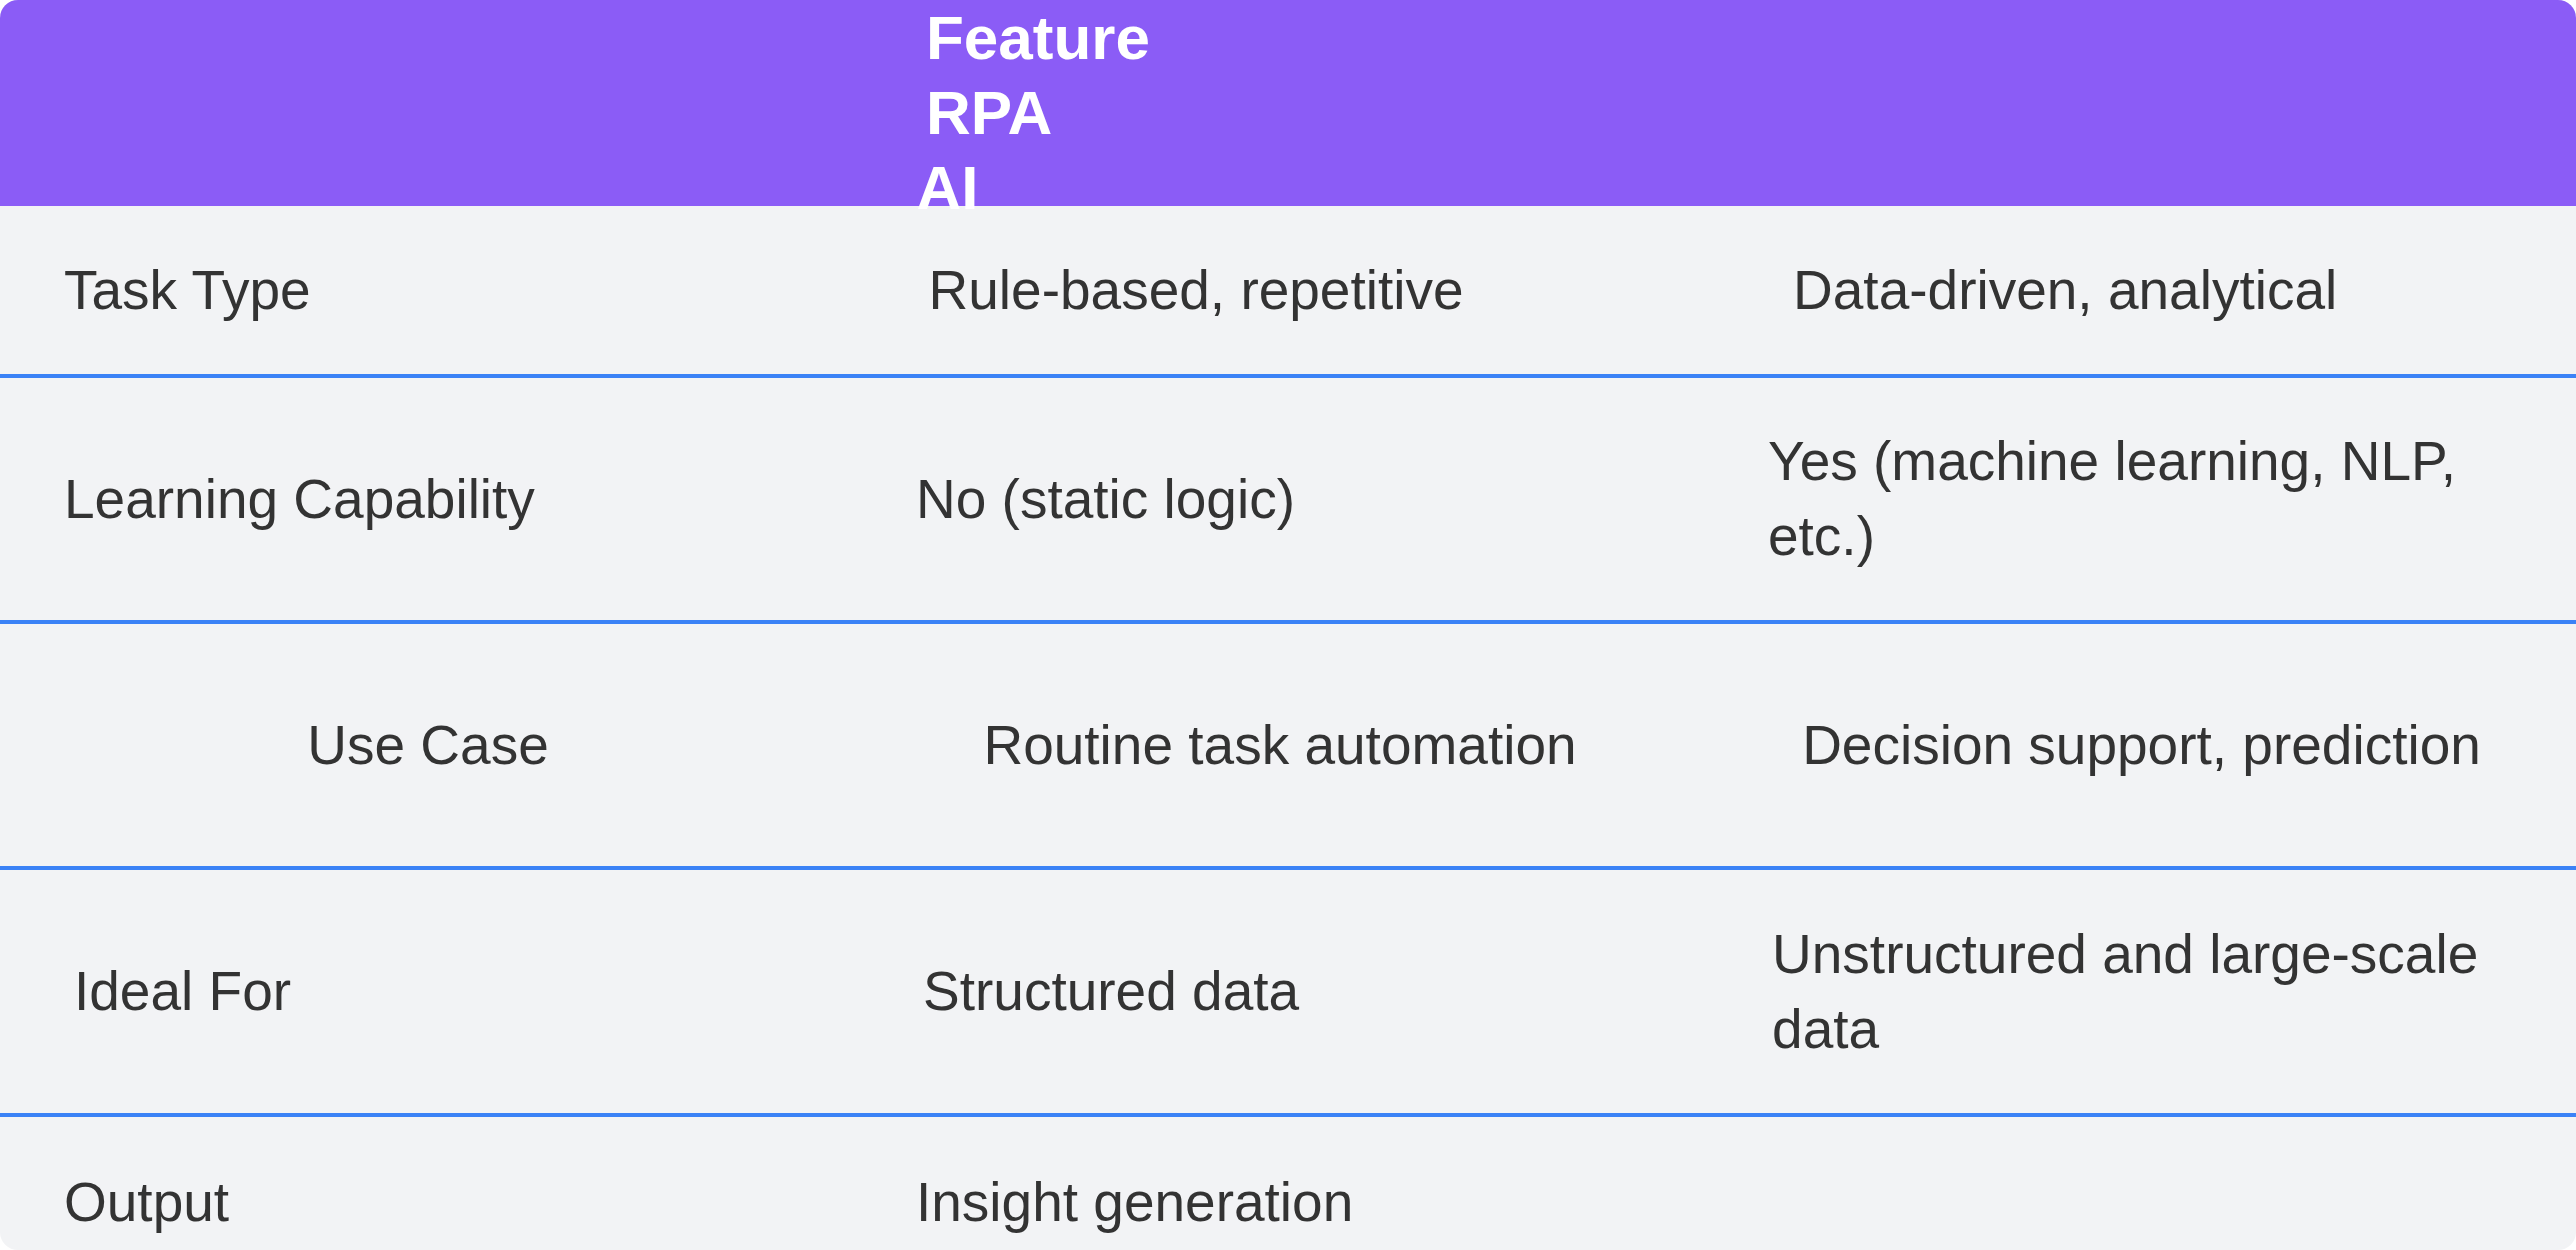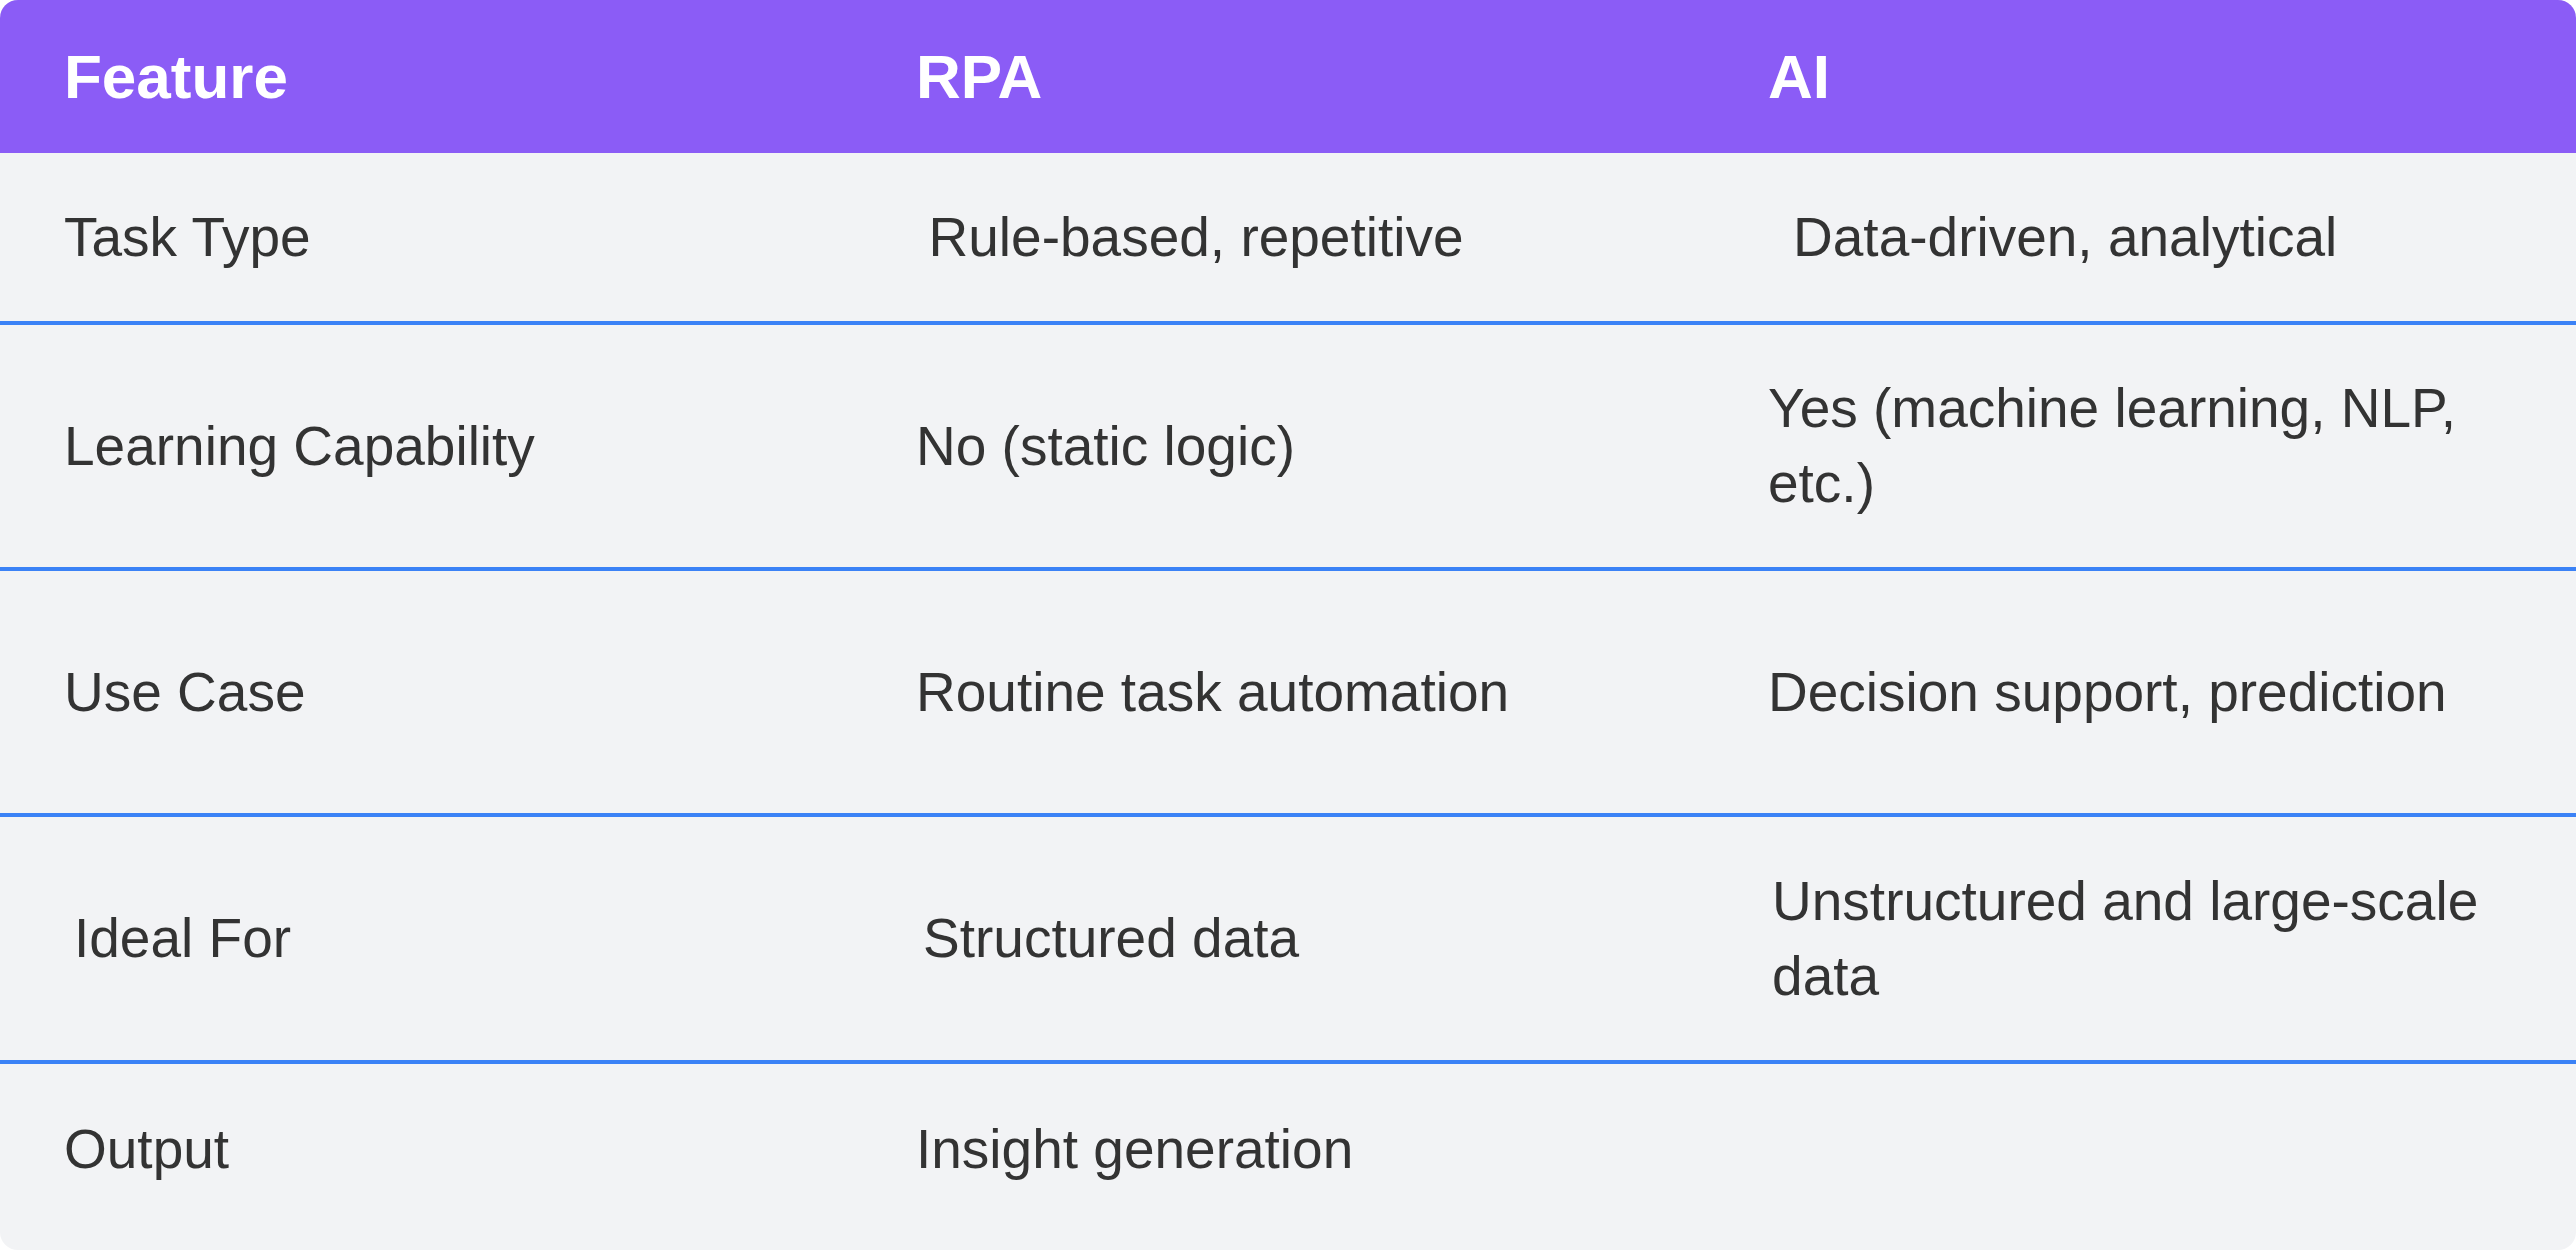--- a/index.html
+++ b/index.html
@@ -4,34 +4,34 @@
 <style>
   html, body { margin: 0; padding: 0; background: #ffffff; }
   body { width: 2576px; height: 1250px; overflow: hidden; }
   .table {
     width: 2576px; height: 1250px;
     border-radius: 18px; overflow: hidden;
     background: #f2f3f5;
     font-family: "Liberation Sans", "DejaVu Sans", sans-serif;
   }
   .row { display: flex; box-sizing: border-box; }
-  .header { height: 153px; background: #8b5cf6; align-items: center; }
+  .header { height: 206px; background: #8b5cf6; align-items: center; flex-direction: column; }
   .header .cell { color: #ffffff; font-weight: bold; font-size: 62px; }
   .body-row { border-top: 4px solid #3b82f6; align-items: center; }
   .body-row.first { border-top: none; gap: 36px; }
   .cell {
     box-sizing: border-box; padding-left: 64px; padding-right: 60px;
     color: #333333; font-size: 55px; line-height: 75px;
   }
   .c1 { width: 852px; }
   .c2 { width: 852px; }
   .c3 { width: 871px; }
   .r1 { height: 168px; }
   .r2 { height: 246px; }
-  .r3 { height: 246px; }
+  .r3 { height: 246px; text-align: center; }
   .r4 { height: 247px; padding-left: 10px; }
   .r5 { height: 174px; }
 </style>
 </head>
 <body>
 
 <div class="table">
   <div class="row header">
     <div class="cell c1">Feature</div>
     <div class="cell c2">RPA</div>

